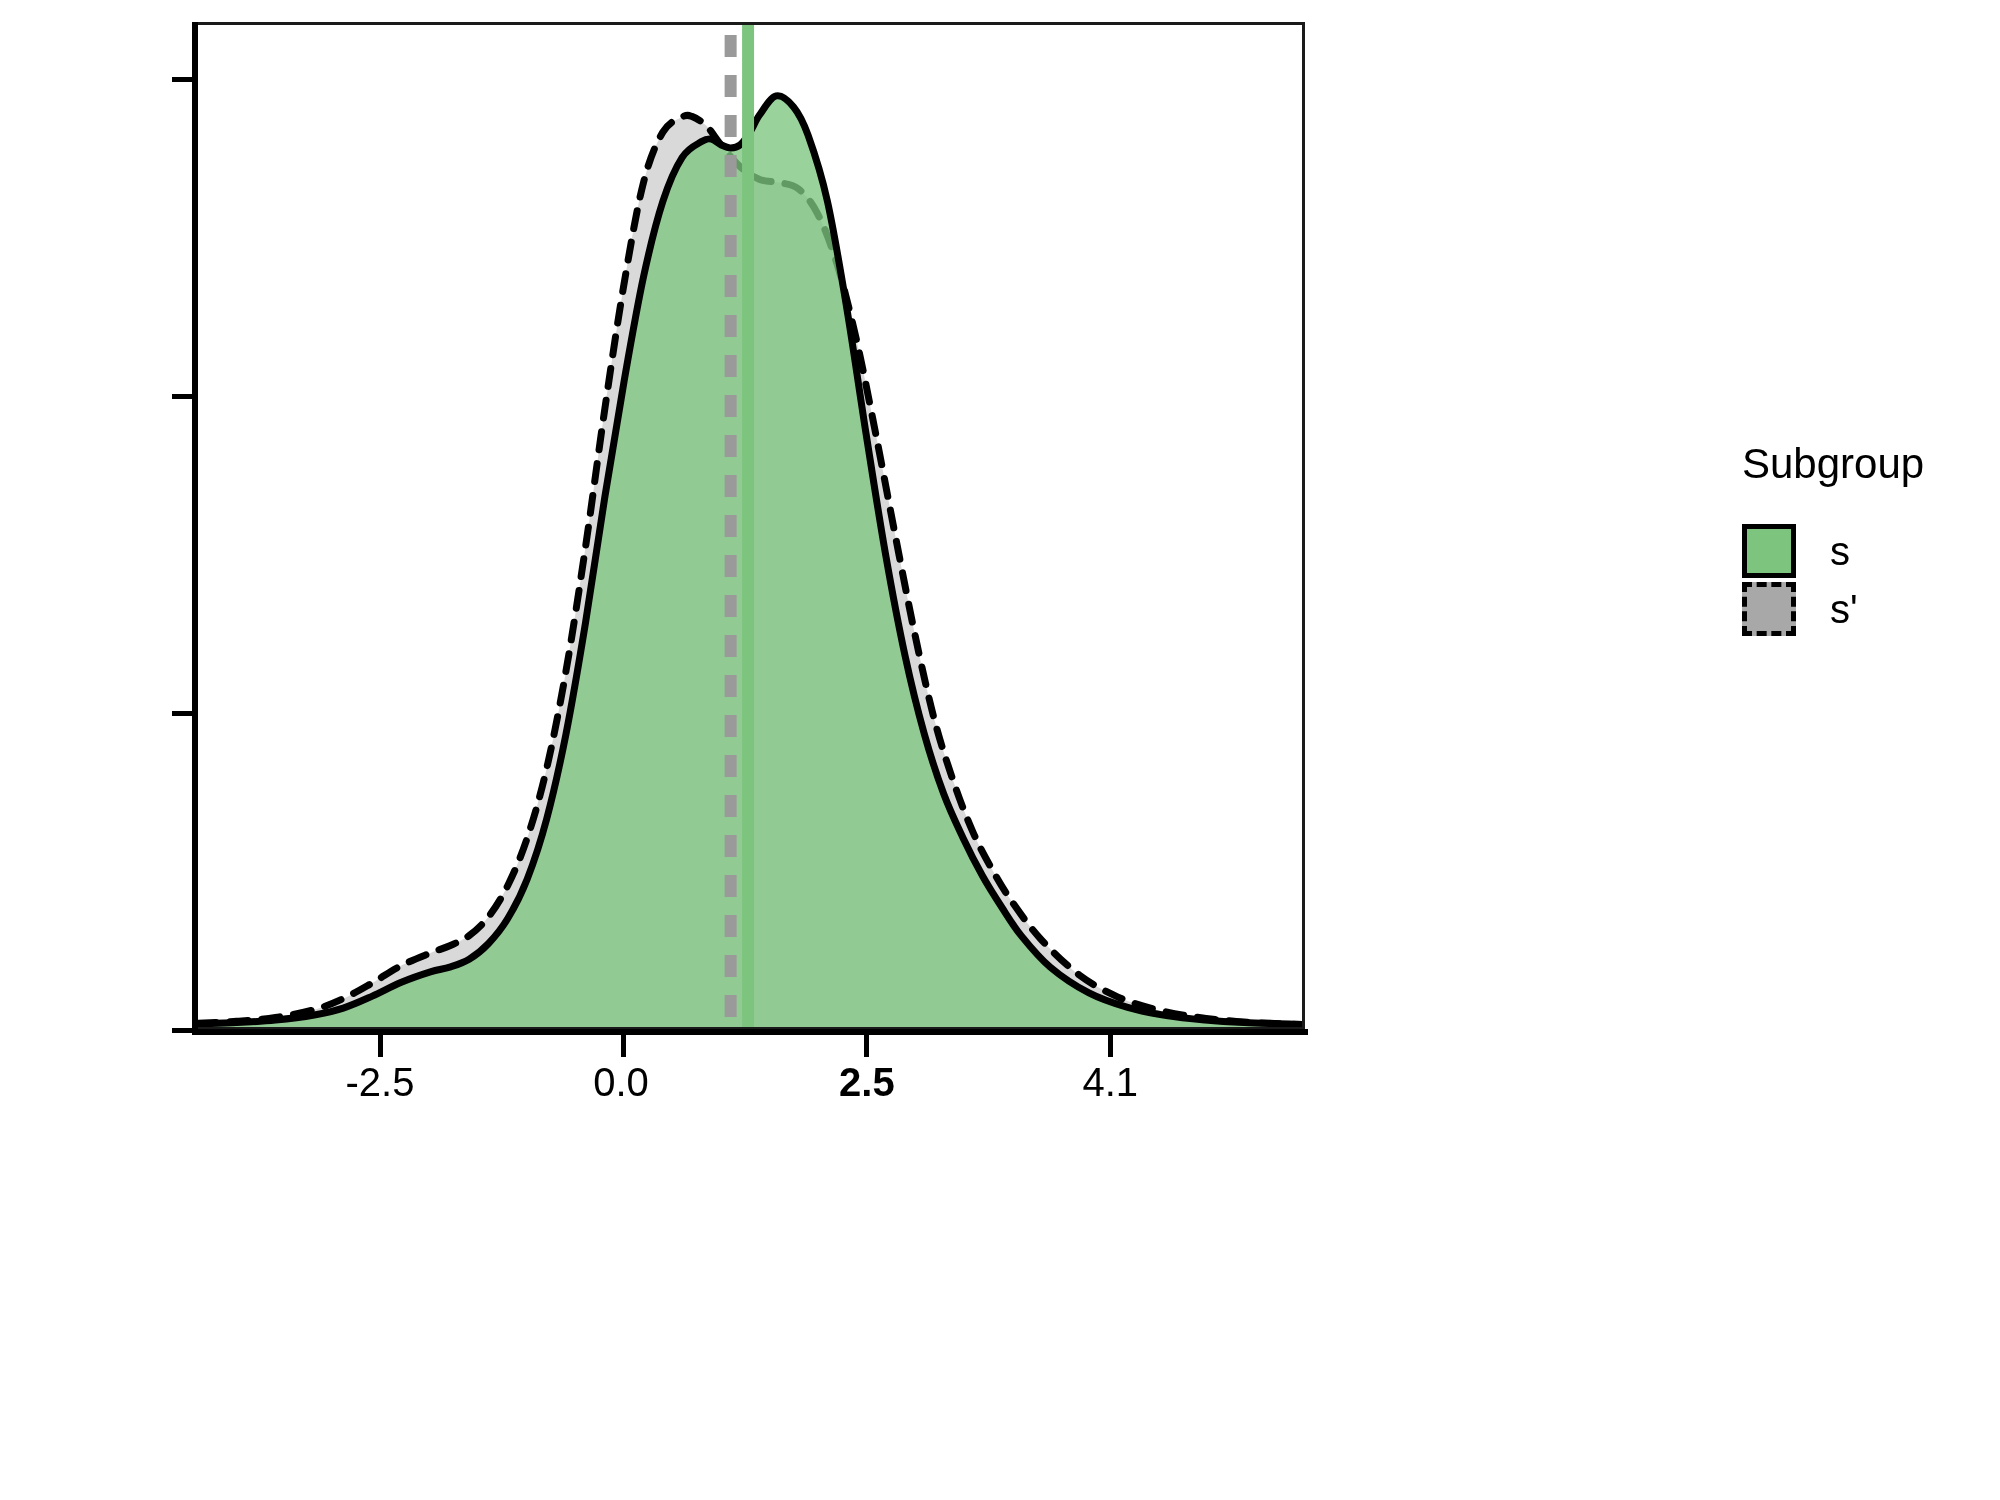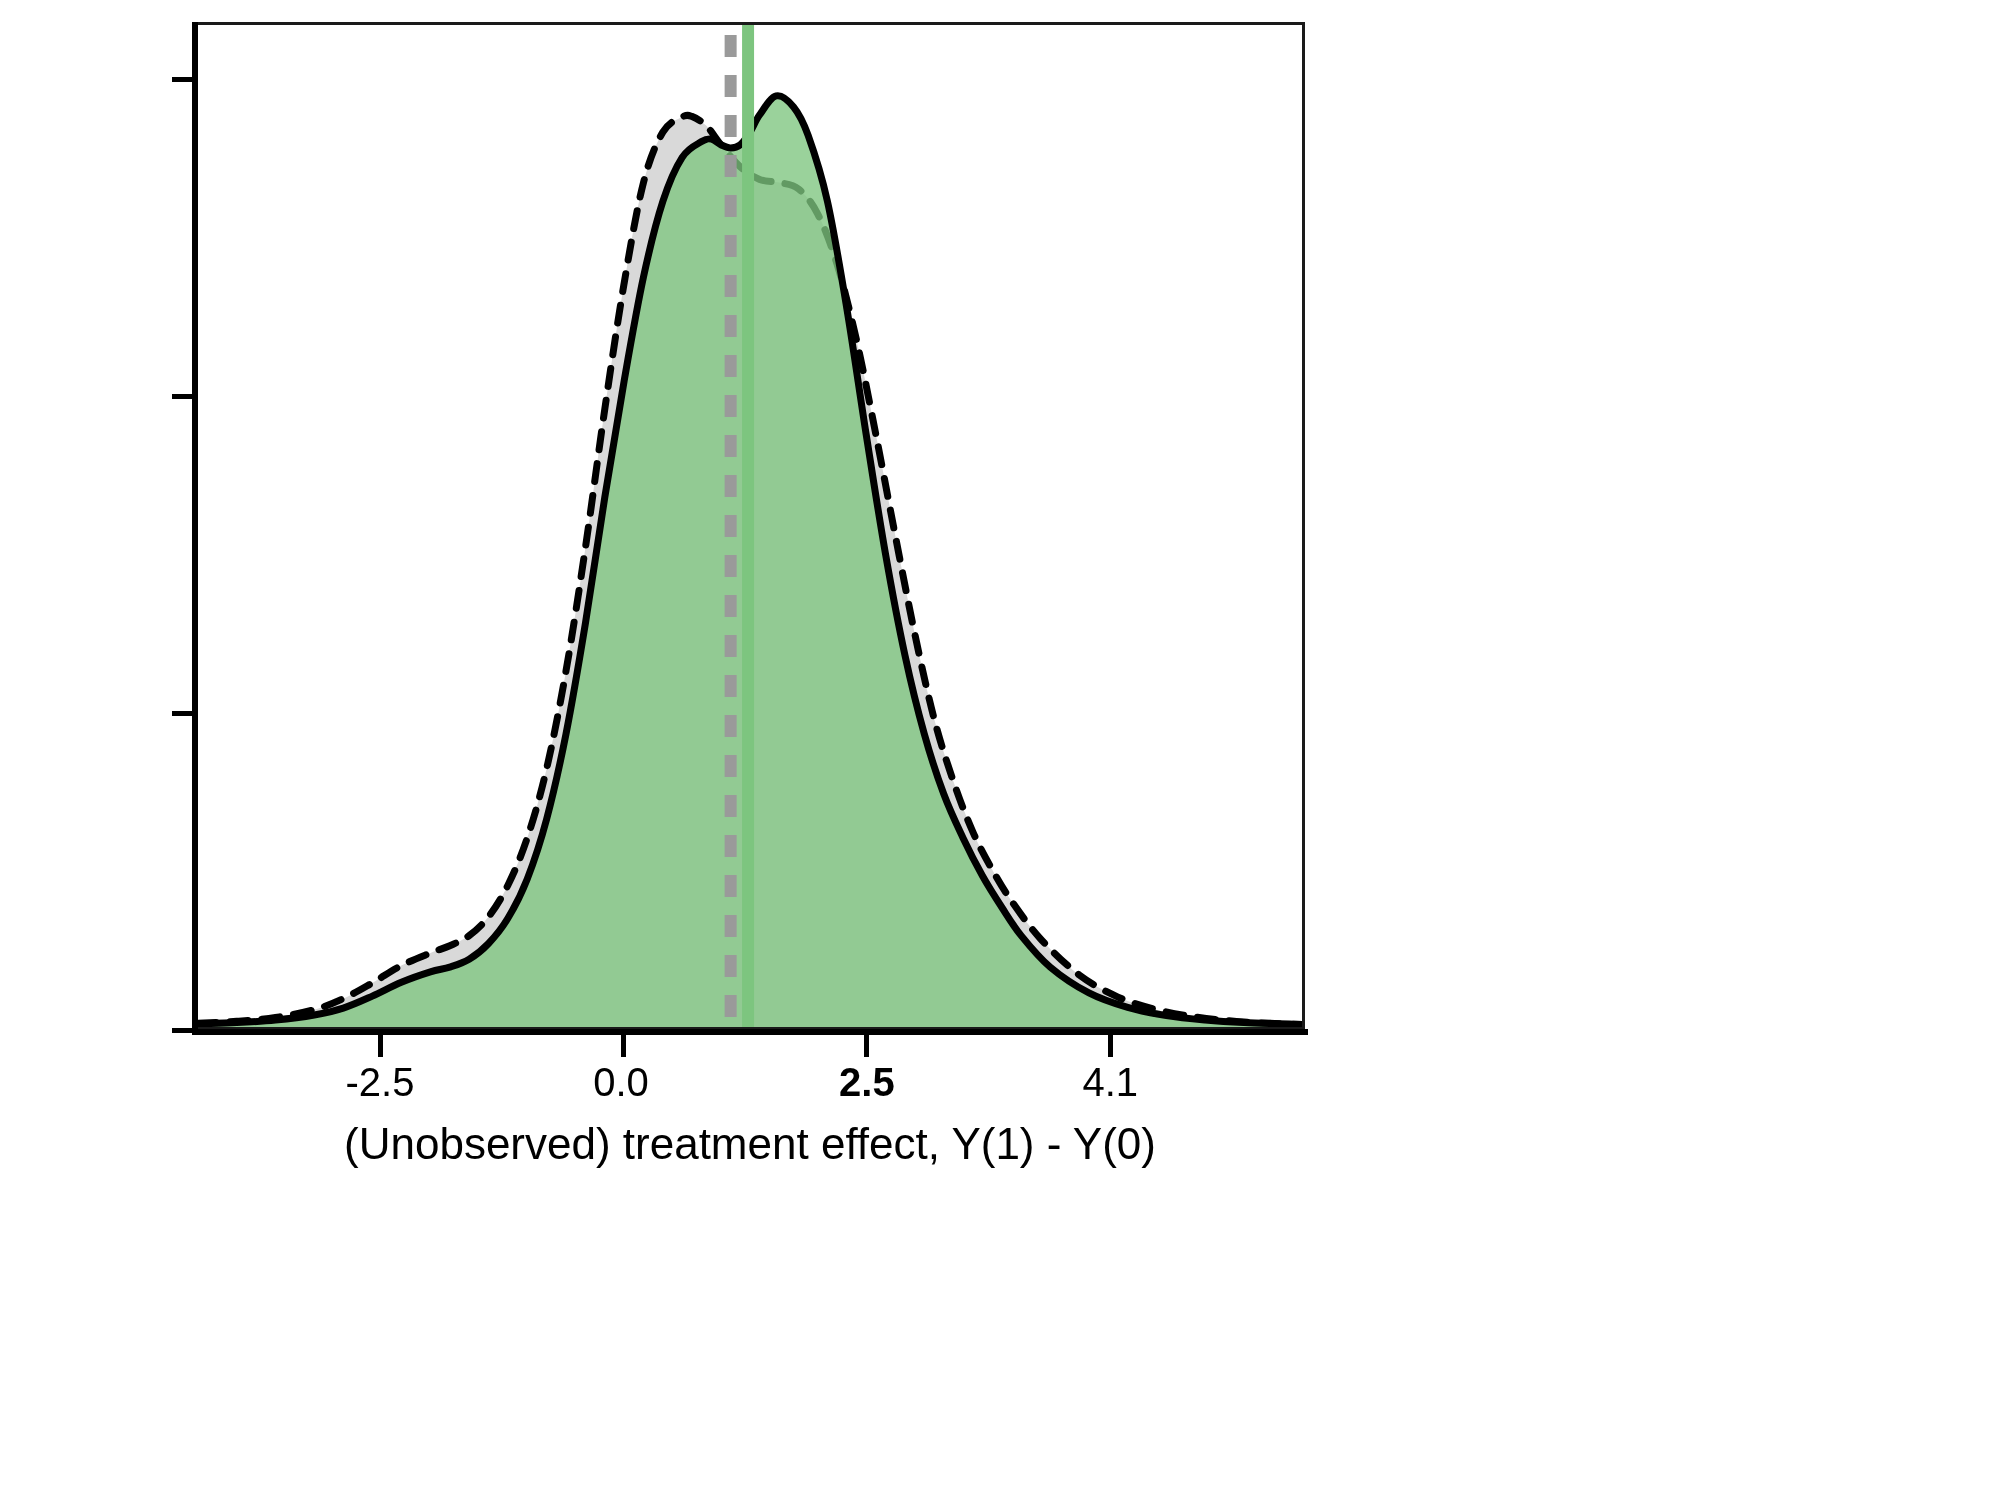--- a/index.html
+++ b/index.html
@@ -68,17 +68,29 @@
         <div class="tick xtick" style="left: 377.5px;"></div>
         <div class="xlabel-txt" style="left: 300px; width: 160px;">-2.5</div>
         <div class="tick xtick" style="left: 620.921px;"></div>
         <div class="xlabel-txt" style="left: 541px; width: 160px;">0.0</div>
         <div class="tick xtick" style="left: 864.342px;"></div>
         <div class="xlabel-txt" style="left: 786.842px; width: 160px; font-weight: bold;">2.5</div>
         <div class="tick xtick" style="left: 1107.76px;"></div>
         <div class="xlabel-txt" style="left: 1030.26px; width: 160px;">4.1</div>
       </div>
 
-    <div id="x-axis-title">(Unobserved) treatment effect, Y(1) - Y(0)</div>
   </div>
 
+  <div id="legend">
+    <div id="legend-title">Subgroup</div>
+
+    <div class="legend-row">
+      <span class="legend-key key-s"></span>
+      <span class="legend-lab">s</span>
+    </div>
+
+    <div class="legend-row">
+      <span class="legend-key key-sp"></span>
+      <span class="legend-lab">s'</span>
+    </div>
+  </div>
 
 </div>
 
 </body></html>

